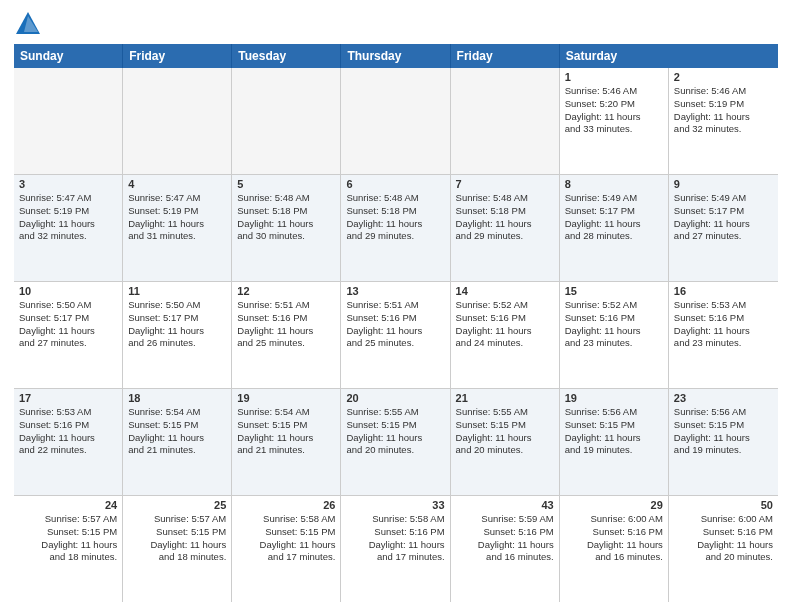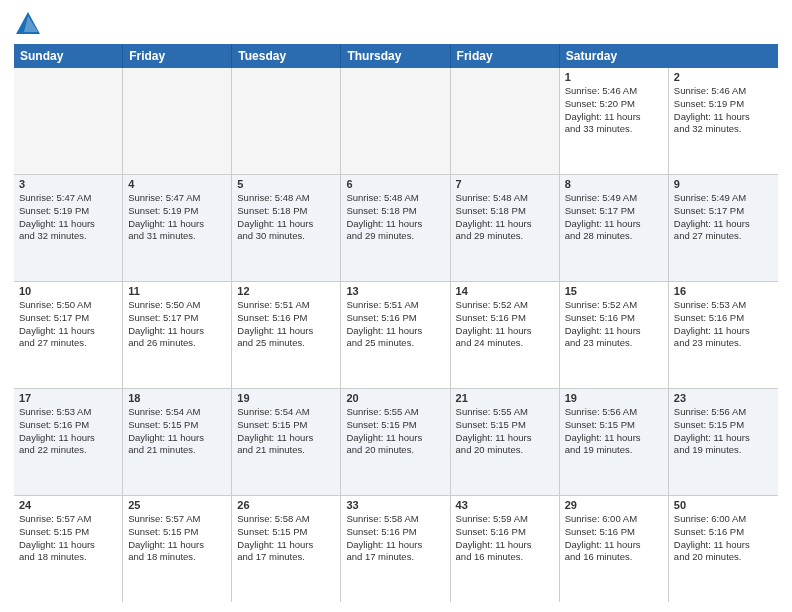--- a/index.html
+++ b/index.html
@@ -76,21 +76,21 @@
       display: flex;
       flex-direction: column;
       flex: 1;
     }
     .cal-row {
       display: grid;
       grid-template-columns: repeat(7, 1fr);
       flex: 1;
       border-bottom: 1px solid #ccc;
     }
-    .cal-row:last-child { border-bottom: none; }
+    .cal-row:last-child { border-bottom: none; text-align: right; }
     .cal-cell {
       border-right: 1px solid #ccc;
       padding: 3px 5px 3px 5px;
       font-size: 9.5px;
       color: #333;
       vertical-align: top;
       min-height: 0;
       background: #fff;
     }
     .cal-cell:last-child { border-right: none; }

